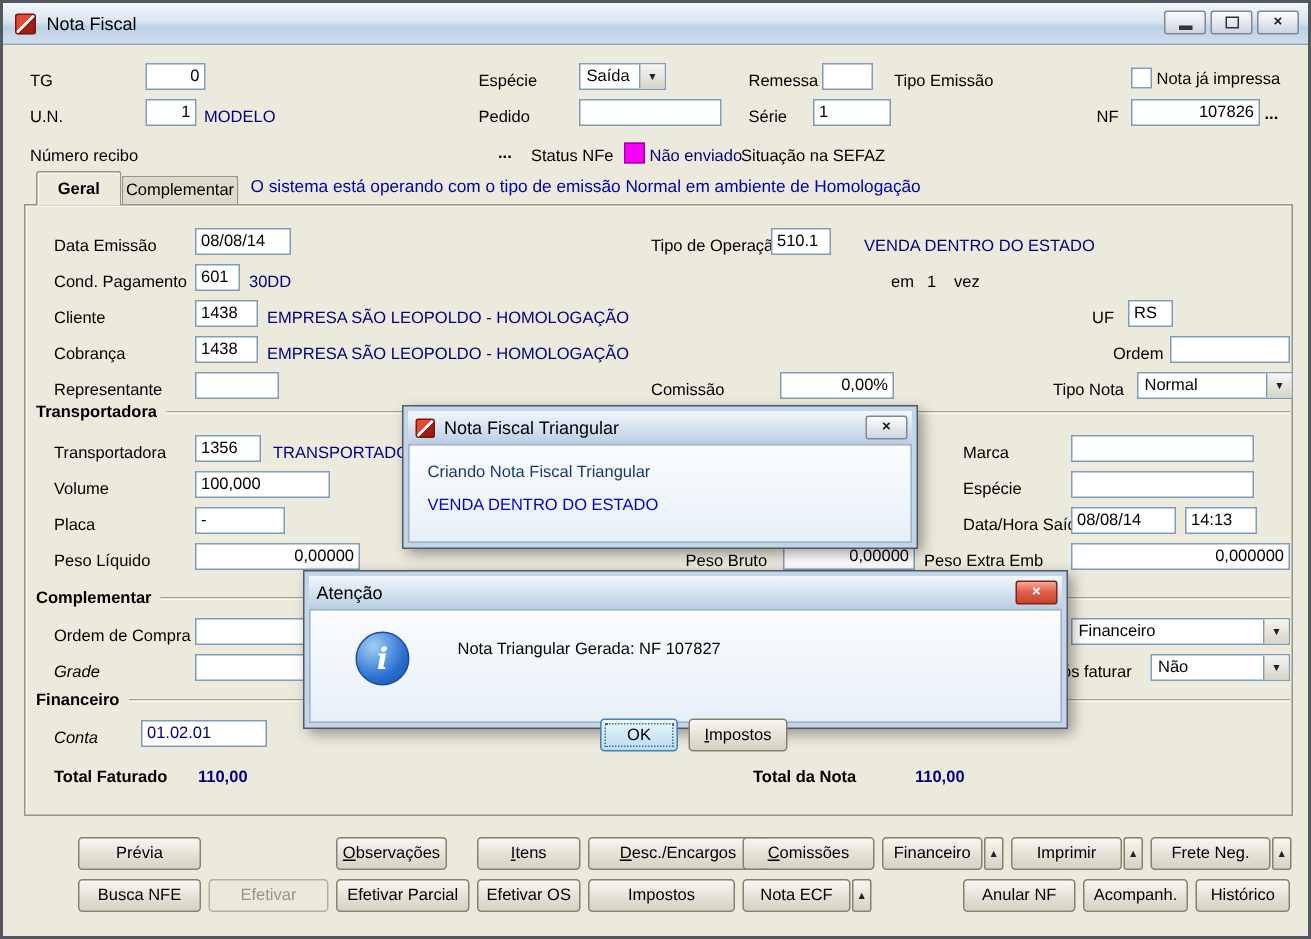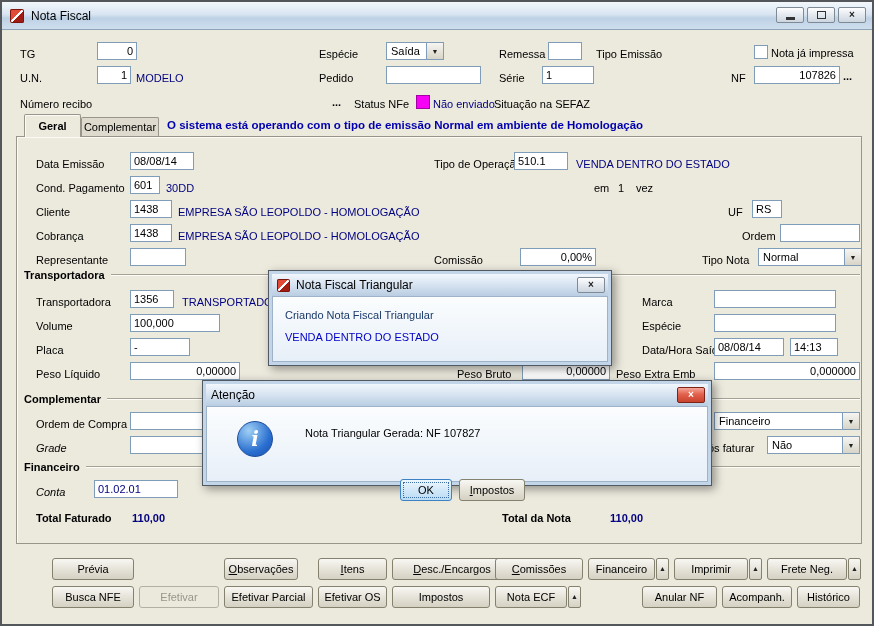--- a/index.html
+++ b/index.html
@@ -36,21 +36,21 @@
   .checkbox{position:absolute;width:12px;height:12px;background:#fff;border:1px solid #7f9db9;}
   .status-sq{position:absolute;width:12px;height:12px;background:#f600f6;border:1px solid #a300a3;}
   .dots{position:absolute;background:none;border:none;font:bold 11px "Liberation Sans",sans-serif;padding:0;color:#000;}
   .tab{position:absolute;box-sizing:border-box;border:1px solid #98968a;border-bottom:none;
     border-radius:2px 2px 0 0;text-align:center;}
   .tab.active{left:22px;top:112px;width:57px;height:23px;background:#ece9dd;line-height:22px;font-weight:bold;
     box-shadow:inset 1px 1px 0 #fbfaf6;}
   .tab.inactive{left:79px;top:115px;width:78px;height:20px;background:#dedacd;line-height:19px;}
   .tabpage{position:absolute;left:14px;top:134px;width:846px;height:408px;box-sizing:border-box;
     border:1px solid #98968a;background:#ece9dd;box-shadow:inset 1px 1px 0 #fbfaf6;}
-  .message{position:absolute;left:165px;top:117px;color:#0000b0;font-weight:bold;font-size:11.5px;white-space:nowrap;}
+  .message{position:absolute;left:165px;top:117px;color:#0000b0;font-weight:normal;font-size:11.5px;white-space:nowrap;}
   .grp{position:absolute;display:flex;align-items:center;gap:6px;height:14px;}
   .grp .ln{flex:1;height:0;border-top:1px solid #a5a294;border-bottom:1px solid #fdfcf8;}
   .btn{position:absolute;height:22px;box-sizing:border-box;border:1px solid #84826f;border-radius:3px;
     background:linear-gradient(#f8f7f3,#e4e1d6 55%,#d5d1c3);font:11px "Liberation Sans",sans-serif;
     text-align:center;padding:0;color:#000;}
   .btn .bl{display:inline-block;line-height:20px;}
   .ak::first-letter{text-decoration:underline;}
   .btn.disabled{color:#98958a;background:#ebe8dc;border-color:#b3b0a3;}
   .btn.focused{border:1px solid #3c82c4;background:linear-gradient(#eef7fe,#cfe7f8 55%,#bcdcf4);
     outline:1px dotted #3a6ea5;outline-offset:-4px;}
@@ -124,21 +124,21 @@
   <span class="lbl" style="left:492px;top:96px">Situação na SEFAZ</span>
 
   <div class="tab inactive"><span>Complementar</span></div>
   <div class="tabpage"></div>
   <div class="tab active"><span>Geral</span></div>
   <span class="message">O sistema está operando com o tipo de emissão Normal em ambiente de Homologação</span>
 
   <span class="lbl" style="left:34px;top:156px">Data Emissão</span>
   <input class="tb" style="left: 128px; top: 150px; width: 64px;" value="08/08/14">
   <span class="lbl" style="left:432px;top:156px">Tipo de Operação</span>
-  <input class="tb" style="left: 512px; top: 150px; width: 54px;" value="510.1">
+  <input class="tb" style="left: 512px; top: 150px; width: 40px;" value="510.1">
   <span class="desc" style="left:574px;top:156px">VENDA DENTRO DO ESTADO</span>
 
   <span class="lbl" style="left:34px;top:180px">Cond. Pagamento</span>
   <input class="tb" style="left: 128px; top: 174px; width: 30px;" value="601">
   <span class="desc" style="left:164px;top:180px">30DD</span>
   <span class="lbl" style="left:592px;top:180px">em</span>
   <span class="lbl" style="left:616px;top:180px">1</span>
   <span class="lbl" style="left:634px;top:180px">vez</span>
 
   <span class="lbl" style="left:34px;top:204px">Cliente</span>

